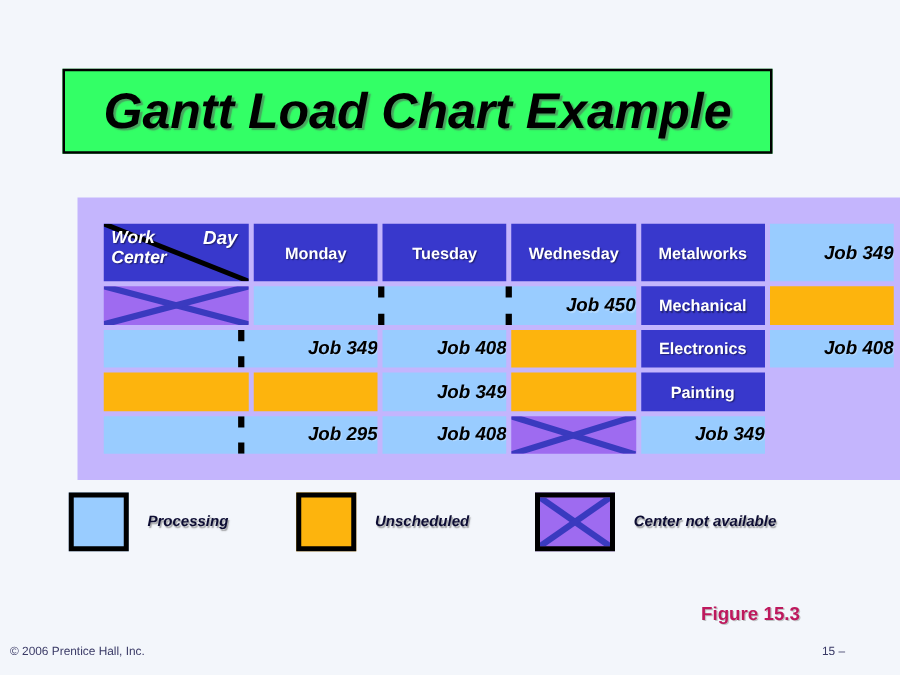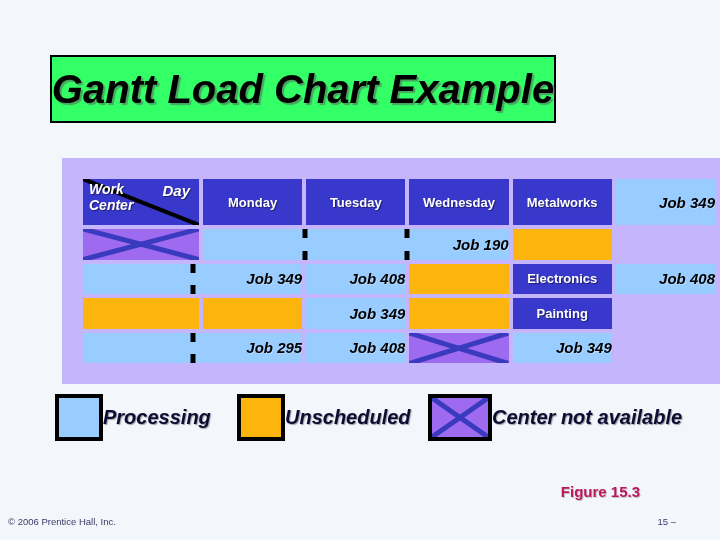--- a/index.html
+++ b/index.html
@@ -3,21 +3,21 @@
 <meta charset="utf-8">
 <style>
   html,body{margin:0;padding:0;}
   #slide{
     position:relative;width:720px;height:540px;overflow:hidden;
     background:var(--slide-bg,#f3f6fb);
     font-family:"Liberation Sans",sans-serif;
   }
   
   .title-box{
-    position:absolute;left:50px;top:55px;width:506px;height:68px;
+    position:absolute;left:50px;top:55px;width:568px;height:68px;
     box-sizing:border-box;border:2px solid #000;
     background:var(--title-bg,#33ff66);
     display:flex;align-items:center;justify-content:center;
   }
   .title-text{
     font-size:40px;font-weight:bold;font-style:italic;color:#000;
     text-shadow:2px 2px 1px rgba(90,90,90,.55);white-space:nowrap;
   }
   
   .gantt-table{
@@ -67,21 +67,21 @@
   .swatch{
     position:relative;width:48px;height:47px;box-sizing:border-box;
     border:4px solid #000;overflow:hidden;
   }
   .swatch.processing{background:var(--processing,#99ccff);}
   .swatch.unscheduled{background:var(--unscheduled,#fdb40d);}
   .swatch.center_not_available{background:var(--not-available,#9e6bf0);width:64px;}
   .swatch svg{position:absolute;left:0;top:0;width:100%;height:100%;}
   .swatch svg line{stroke:var(--x-stroke,#3a3abf);stroke-width:5px;vector-effect:non-scaling-stroke;}
   .legend-label{
-    font-size:20px;font-weight:bold;font-style:italic;color:#0d0d33;
+    margin-left:15px;font-size:12px;font-weight:bold;font-style:italic;color:#0d0d33;
     text-shadow:1px 1px 1px rgba(90,90,90,.55);white-space:nowrap;
   }
   
   .figure-caption{
     position:absolute;right:80px;top:483px;
     font-size:15px;font-weight:bold;color:#be185d;
     text-shadow:1px 1px 0 rgba(130,130,130,.45);
   }
   .copyright{position:absolute;left:8px;top:516px;font-size:9.5px;color:#3a3a66;}
   .page-number{position:absolute;right:44px;top:516px;font-size:9.5px;color:#3a3a66;}
@@ -111,26 +111,27 @@
       <div class="cell processing" style="grid-column: span 1;">
         <span class="job-label">Job 349</span>
       </div>
       <div class="cell center_not_available" style="grid-column: span 1;">
         <svg viewBox="0 0 100 100" preserveAspectRatio="none">
           <line x1="0" y1="0" x2="100" y2="100"></line>
           <line x1="100" y1="0" x2="0" y2="100"></line>
         </svg>
       </div>
       <div class="cell processing" style="grid-column: span 3;">
-        <span class="job-label">Job 190</span>
+        <span class="job-label">Job 450</span>
         <i class="tick tick-top" style="left: 33.3333%;"></i>
         <i class="tick tick-bottom" style="left: 33.3333%;"></i>
         <i class="tick tick-top" style="left: 66.6667%;"></i>
         <i class="tick tick-bottom" style="left: 66.6667%;"></i>
       </div>
+      <div class="label-cell">Mechanical</div>
       <div class="cell unscheduled" style="grid-column: span 1;"></div>
       <div class="cell processing" style="grid-column: span 2;">
         <span class="job-label">Job 349</span>
         <i class="tick tick-top" style="left: 50%;"></i>
         <i class="tick tick-bottom" style="left: 50%;"></i>
       </div>
       <div class="cell processing" style="grid-column: span 1;">
         <span class="job-label">Job 408</span>
       </div>
       <div class="cell unscheduled" style="grid-column: span 1;"></div>

